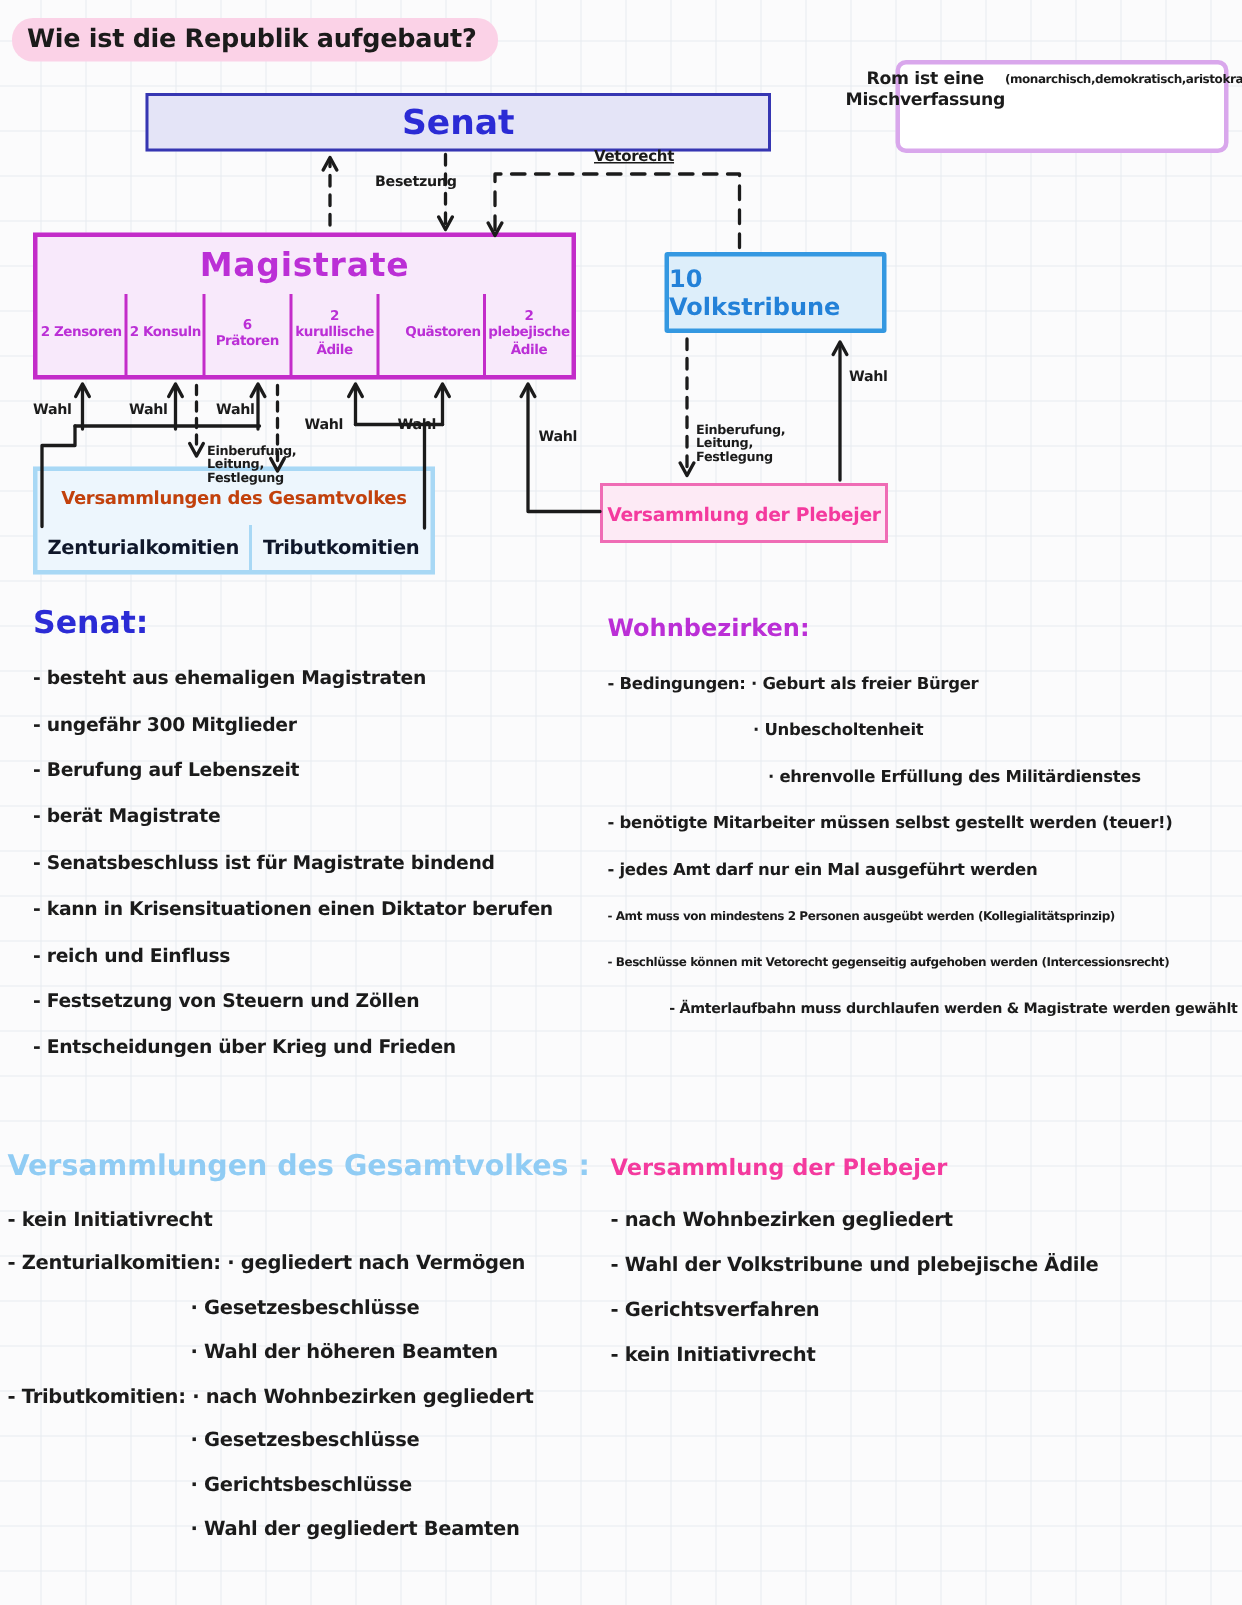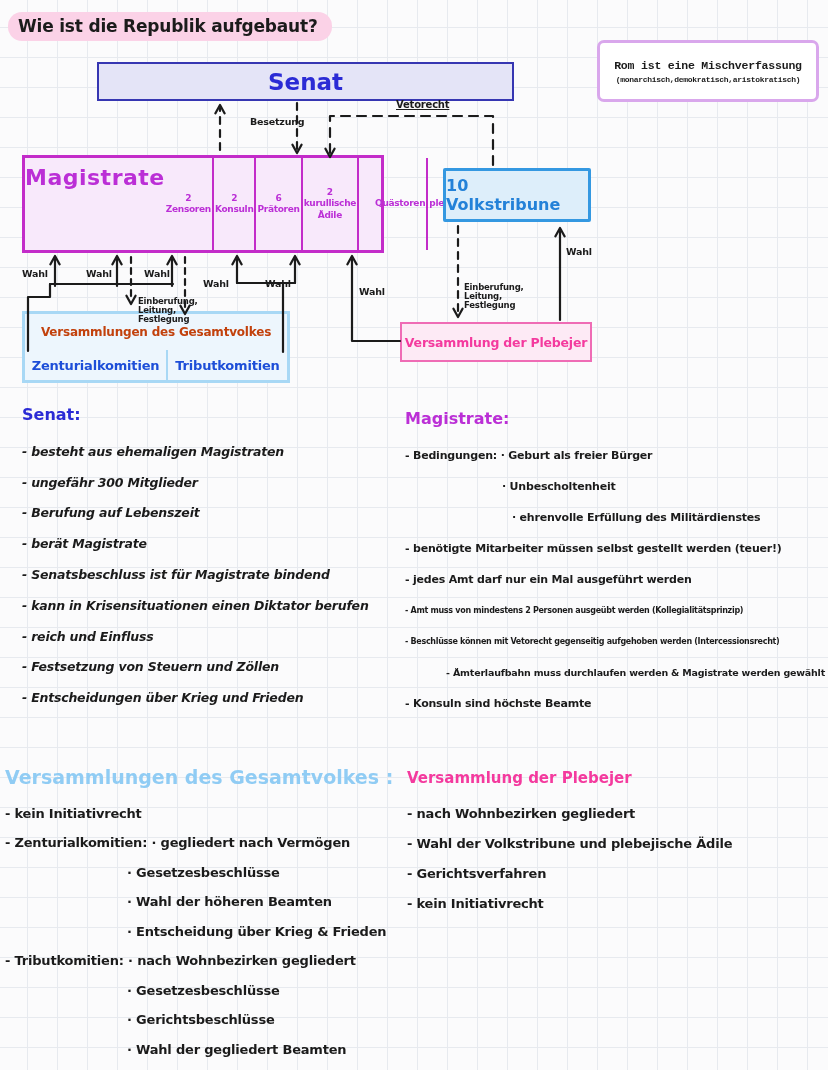--- a/index.html
+++ b/index.html
@@ -8,67 +8,67 @@
     background-image:linear-gradient(#e7eaef 1px,transparent 1px),
                      linear-gradient(90deg,#e7eaef 1px,transparent 1px);
     background-size:30px 30px;background-position:-3px -3px;
     font-family:"DejaVu Sans",sans-serif;color:#1b1b1b;}
   .abs{position:absolute;}
   
   .title{left:8px;top:12px;background:#fbd2e7;border-radius:14px;padding:4px 14px 5px 10px;
     font-size:17px;font-weight:bold;letter-spacing:-0.2px;}
   
   .rombox{left:597px;top:40px;width:206px;height:52px;background:#ffffff;border:3px solid #d9a7ec;
-    border-radius:7px;display:flex;flex-direction:column;justify-content:center;padding:2px 5px;font-family:Liberation Mono, monospace;}
+    border-radius:7px;display:flex;flex-direction:row;justify-content:center;padding:2px 5px;}
   .rombox .l1{font-size:11.5px;font-weight:bold;letter-spacing:-0.2px;text-align:center;}
   .rombox .l2{font-size:8px;font-weight:bold;letter-spacing:-0.3px;text-align:center;margin-top:3px;}
   
   .senat{left:97px;top:62px;width:413px;height:35px;background:#e4e4f7;border:2.5px solid #3636b2;
     display:flex;align-items:center;justify-content:center;font-size:23px;font-weight:bold;color:#2b2bd5;}
   
   .mag{left:22px;top:155px;width:362px;height:98px;background:#f8e9fb;border:3px solid #c32cc9;
-    box-sizing:border-box;display:flex;}
+    box-sizing:border-box;display:flex;flex-direction:column;}
   .mag-title{height:38px;display:flex;align-items:center;justify-content:center;
     font-size:22px;font-weight:bold;color:#bb2fd6;letter-spacing:0.5px;}
   .mag-cols{flex:1;display:flex;}
   .mag-col{display:flex;align-items:center;justify-content:center;text-align:center;
     border-right:2.5px solid #c32cc9;font-size:9px;font-weight:bold;color:#bb2fd6;
     letter-spacing:-0.3px;line-height:1.25;white-space:pre-line;padding:0 1px;}
   .mag-col:last-child{border-right:none;}
   .c1{flex:64;} .c2{flex:54;} .c3{flex:61;} .c4{flex:62;} .c5{flex:59;padding-left:16px;} .c6{flex:62;}
   
   .volk{left:443px;top:168px;width:148px;height:54px;background:#ddeefa;border:3px solid #3498e1;
     border-radius:2px;box-sizing:border-box;display:flex;align-items:center;justify-content:center;
     font-size:16px;font-weight:bold;color:#2381d8;}
   
   .gesv{left:22px;top:311px;width:268px;height:72px;background:#edf6fd;border:3px solid #a8d8f5;
     box-sizing:border-box;display:flex;flex-direction:column;}
   .gesv-title{height:36px;display:flex;align-items:center;justify-content:center;
     font-size:12px;font-weight:bold;color:#c2410c;letter-spacing:-0.2px;}
   .gesv-row{flex:1;display:flex;}
   .gesv-cell{display:flex;align-items:center;justify-content:center;font-size:13px;font-weight:bold;
-    color:#1d4ed8;letter-spacing:-0.2px;}
+    color:#0f172a;letter-spacing:-0.2px;}
   .gesv-cell.left{width:141px;border-right:2.5px solid #a8d8f5;}
   .gesv-cell.right{flex:1;}
   
   .pleb{left:400px;top:322px;width:192px;height:40px;background:#fdeaf5;border:2.5px solid #ef6cb5;
     box-sizing:border-box;display:flex;align-items:center;justify-content:center;
     font-size:12.5px;font-weight:bold;color:#f43a9e;letter-spacing:-0.2px;}
   
   .elab{font-size:9.5px;font-weight:bold;color:#1b1b1b;letter-spacing:-0.2px;}
   .elab.u{text-decoration:underline;font-size:10px;}
   .einb{font-size:8.5px;line-height:9px;font-weight:bold;letter-spacing:-0.3px;}
   .einb .note-line{white-space:nowrap;}
   
   .sec{line-height:30.8px;}
   .sec .heading{font-weight:bold;margin-bottom:6px;}
   .note-line{white-space:nowrap;font-weight:bold;letter-spacing:-0.2px;}
   #sec-senat{left:22px;top:400px;width:382px;}
-  #sec-senat .heading{font-size:16px;color:#2b2bd5;}
-  #sec-senat .note-line{font-size:12.5px;font-style:italic;}
+  #sec-senat .heading{font-size:21px;color:#2b2bd5;}
+  #sec-senat .note-line{font-size:12.5px;}
   #sec-magistratur{left:405px;top:403px;width:420px;line-height:31px;}
   #sec-magistratur .heading{font-size:16px;color:#bb2fd6;}
   #sec-magistratur .note-line{font-size:11px;}
   #sec-gesamtvolk{left:5px;top:763px;width:400px;line-height:29.5px;}
   #sec-gesamtvolk .heading{font-size:19px;color:#90ccf4;}
   #sec-gesamtvolk .note-line{font-size:13px;}
   #sec-plebejer{left:407px;top:763px;width:420px;line-height:30px;}
   #sec-plebejer .heading{font-size:15px;color:#f43a9e;}
   #sec-plebejer .note-line{font-size:13px;}
   .ind1{margin-left:97px;} .ind2{margin-left:107px;} .ind3{margin-left:122px;}
@@ -172,42 +172,40 @@
         <div class="note-line">- berät Magistrate</div>
         <div class="note-line">- Senatsbeschluss ist für Magistrate bindend</div>
         <div class="note-line">- kann in Krisensituationen einen Diktator berufen</div>
         <div class="note-line">- reich und Einfluss</div>
         <div class="note-line">- Festsetzung von Steuern und Zöllen</div>
         <div class="note-line">- Entscheidungen über Krieg und Frieden</div>
       </div>
   </div>
 
   <div class="abs sec" id="sec-magistratur">
-    <div class="heading">Magistrate:</div>
+    <div class="heading">Wohnbezirken:</div>
     <div>
         <div class="note-line">- Bedingungen: · Geburt als freier Bürger</div>
         <div class="note-line ind1">· Unbescholtenheit</div>
         <div class="note-line ind2">· ehrenvolle Erfüllung des Militärdienstes</div>
         <div class="note-line">- benötigte Mitarbeiter müssen selbst gestellt werden (teuer!)</div>
         <div class="note-line">- jedes Amt darf nur ein Mal ausgeführt werden</div>
         <div class="note-line xs">- Amt muss von mindestens 2 Personen ausgeübt werden (Kollegialitätsprinzip)</div>
         <div class="note-line xs">- Beschlüsse können mit Vetorecht gegenseitig aufgehoben werden (Intercessionsrecht)</div>
         <div class="note-line md">- Ämterlaufbahn muss durchlaufen werden &amp; Magistrate werden gewählt</div>
-        <div class="note-line">- Konsuln sind höchste Beamte</div>
       </div>
   </div>
 
   <div class="abs sec" id="sec-gesamtvolk">
     <div class="heading">Versammlungen des Gesamtvolkes :</div>
     <div>
         <div class="note-line">- kein Initiativrecht</div>
         <div class="note-line">- Zenturialkomitien: · gegliedert nach Vermögen</div>
         <div class="note-line ind3">· Gesetzesbeschlüsse</div>
         <div class="note-line ind3">· Wahl der höheren Beamten</div>
-        <div class="note-line ind3">· Entscheidung über Krieg &amp; Frieden</div>
         <div class="note-line">- Tributkomitien:  · nach Wohnbezirken gegliedert</div>
         <div class="note-line ind3">· Gesetzesbeschlüsse</div>
         <div class="note-line ind3">· Gerichtsbeschlüsse</div>
         <div class="note-line ind3">· Wahl der gegliedert Beamten</div>
       </div>
   </div>
 
   <div class="abs sec" id="sec-plebejer">
     <div class="heading">Versammlung der Plebejer</div>
     <div>

